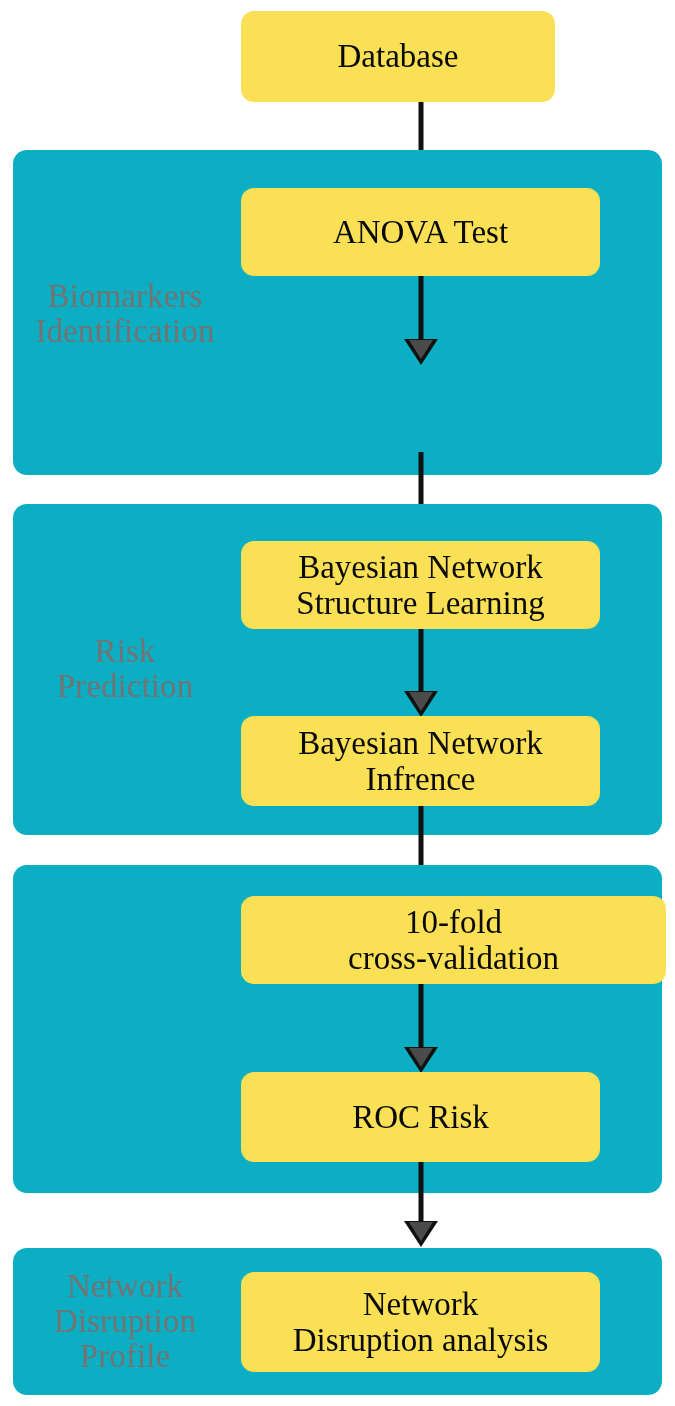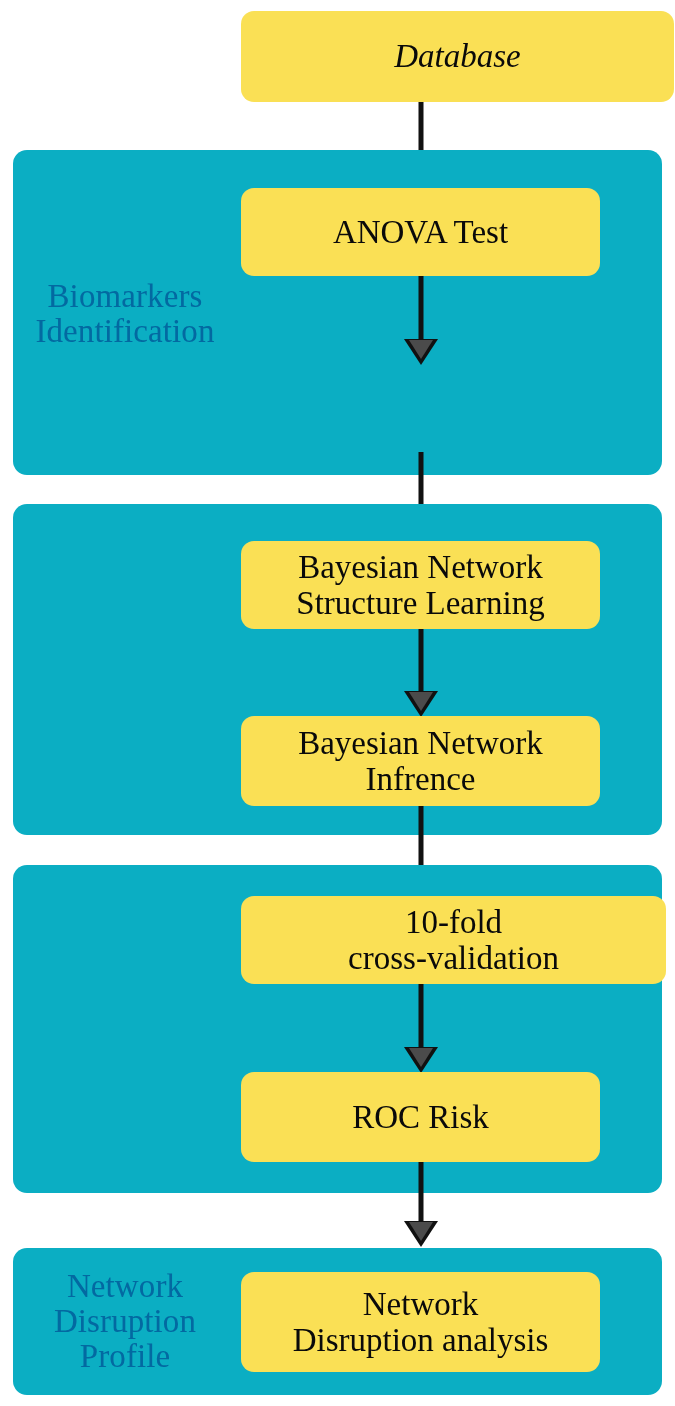--- a/index.html
+++ b/index.html
@@ -20,21 +20,21 @@
 
   
   .stage-panel {
     position: absolute;
     background: #0BAEC3;
     border-radius: 14px;
     box-sizing: border-box;
   }
   .stage-label {
     position: absolute;
-    color: #0369a1;
+    color: #737373;
     font-size: 33px;
     line-height: 1.06;
     text-align: center;
     letter-spacing: 0.1px;
     white-space: pre-line;
     display: flex;
     align-items: center;
     justify-content: center;
   }
 
@@ -89,21 +89,21 @@
     border-left: 12px solid transparent;
     border-right: 12px solid transparent;
     border-top: 19px solid #4b4b4b;
   }
 </style>
 </head>
 <body>
 
 <div id="flowchart">
 
-  <div class="node" style="left:241px; top:11px; width:433px; height:91px;font-style:italic;">Database</div>
+  <div class="node" style="left:241px; top:11px; width:314px; height:91px;">Database</div>
 
   <div class="connector" style="left:404px; top:102px; height:88px;">
     <div class="shaft" style="height:66px;"></div>
     <div class="head"></div>
   </div>
 
   <div class="stage-panel" style="left:13px; top:150px; width:649px; height:325px;">
   </div>
   <div class="stage-label" style="left:16px; top:272px; width:218px; height:84px;">Biomarkers
 Identification</div>
@@ -116,20 +116,22 @@
   </div>
 
 
   <div class="connector" style="left:404px; top:452px; height:91px;">
     <div class="shaft" style="height:69px;"></div>
     <div class="head"></div>
   </div>
 
   <div class="stage-panel" style="left:13px; top:504px; width:649px; height:331px;">
   </div>
+  <div class="stage-label" style="left:16px; top:627px; width:218px; height:84px;">Risk
+Prediction</div>
 
   <div class="node" style="left:241px; top:541px; width:359px; height:88px;">Bayesian Network
 Structure Learning</div>
 
   <div class="connector" style="left:404px; top:629px; height:88px;">
     <div class="shaft" style="height:66px;"></div>
     <div class="head"></div>
   </div>
 
   <div class="node" style="left:241px; top:716px; width:359px; height:90px;">Bayesian Network

